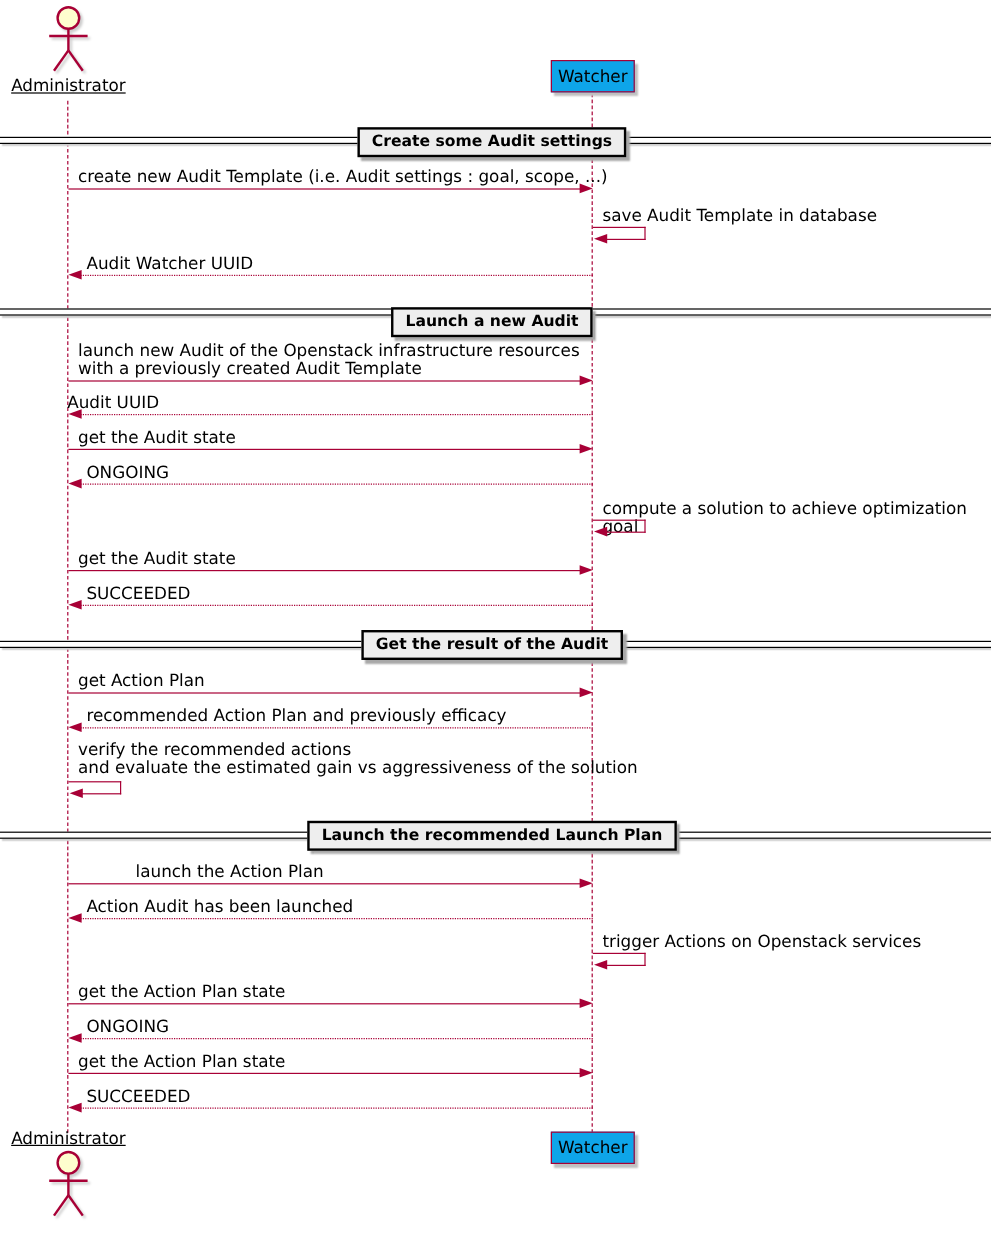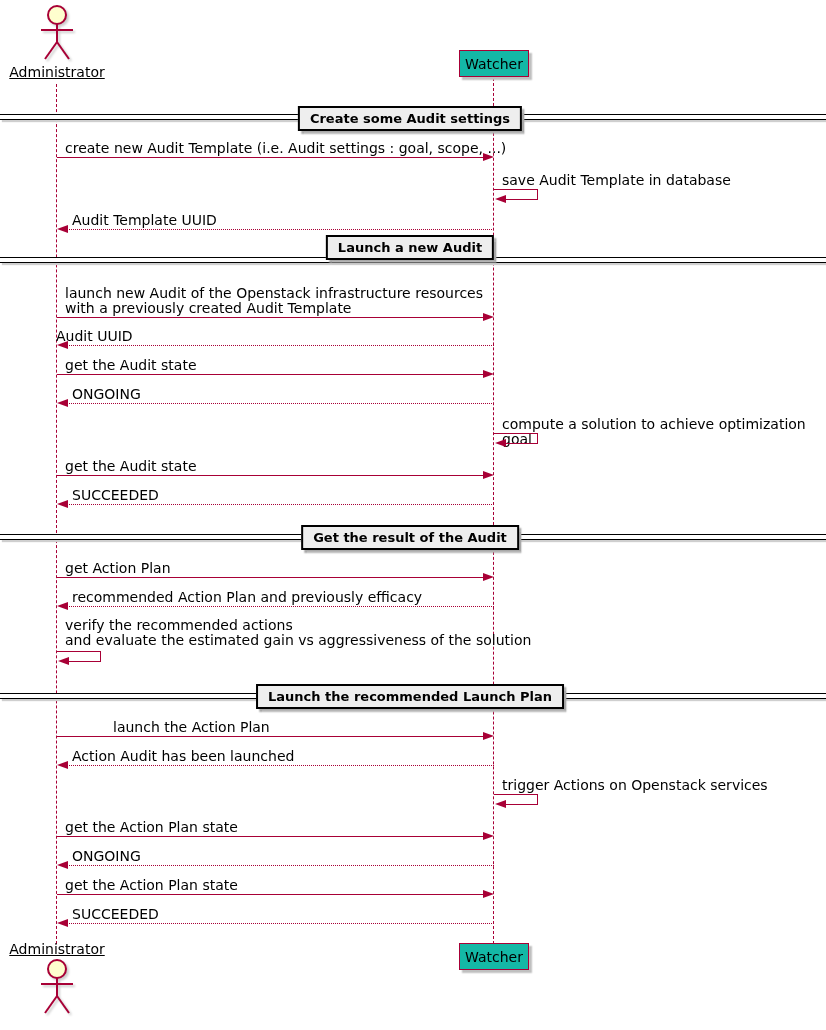--- a/index.html
+++ b/index.html
@@ -35,21 +35,21 @@
     white-space: nowrap;
     text-decoration: underline;
   }
 
   
   .participant {
     position: absolute;
     left: 459px;
     width: 70px;
     height: 27px;
-    background: #14b8a6;
+    background: #0ea5e9;
     border: 1.8px solid #A80036;
     box-shadow: 3px 3px 1.5px #c0c0c0;
     display: flex;
     align-items: center;
     justify-content: center;
     font-size: 14px;
   }
 
   
   .divider-line {
@@ -120,21 +120,21 @@
 
   <div class="lifeline" style="left:56px; top:84px; height:860px;"></div>
   <div class="lifeline" style="left:493px; top:78px; height:866px;"></div>
 
   <div>
     <div class="divider-line" style="top:114px;"></div>
     <div class="divider-box" style="top:106px;">Create some Audit settings</div>
   </div>
   <div>
     <div class="divider-line" style="top:257px;"></div>
-    <div class="divider-box" style="top:235px;text-align:right;">Launch a new Audit</div>
+    <div class="divider-box" style="top:256px;text-align:right;">Launch a new Audit</div>
   </div>
   <div>
     <div class="divider-line" style="top:534px;"></div>
     <div class="divider-box" style="top:525px;">Get the result of the Audit</div>
   </div>
   <div>
     <div class="divider-line" style="top:693px;"></div>
     <div class="divider-box" style="top:684px;">Launch the recommended Launch Plan</div>
   </div>
 
@@ -146,21 +146,21 @@
 
   <div>
     <div class="msg-text" style="left:502px; top:173px;">save Audit Template in database</div>
     <div class="line-solid" style="left:494px; top:189px; width:44px;"></div>
     <div class="line-vert" style="left:537px; top:189px; height:11px;"></div>
     <div class="line-solid" style="left:505px; top:199px; width:33px;"></div>
     <div class="ah-left" style="left:495px; top:195px;"></div>
   </div>
 
   <div>
-    <div class="msg-text" style="left:72px; top:213px;">Audit Template UUID</div>
+    <div class="msg-text" style="left:72px; top:213px;">Audit Watcher UUID</div>
     <div class="line-dotted" style="left:67px; top:229px; width:427px;"></div>
     <div class="ah-left" style="left:57px; top:225px;"></div>
   </div>
 
   <div>
     <div class="msg-text" style="left:65px; top:286px;">launch new Audit of the Openstack infrastructure resources
 with a previously created Audit Template</div>
     <div class="line-solid" style="left:57px; top:317px; width:429px;"></div>
     <div class="ah-right" style="left:483px; top:313px;"></div>
   </div>

